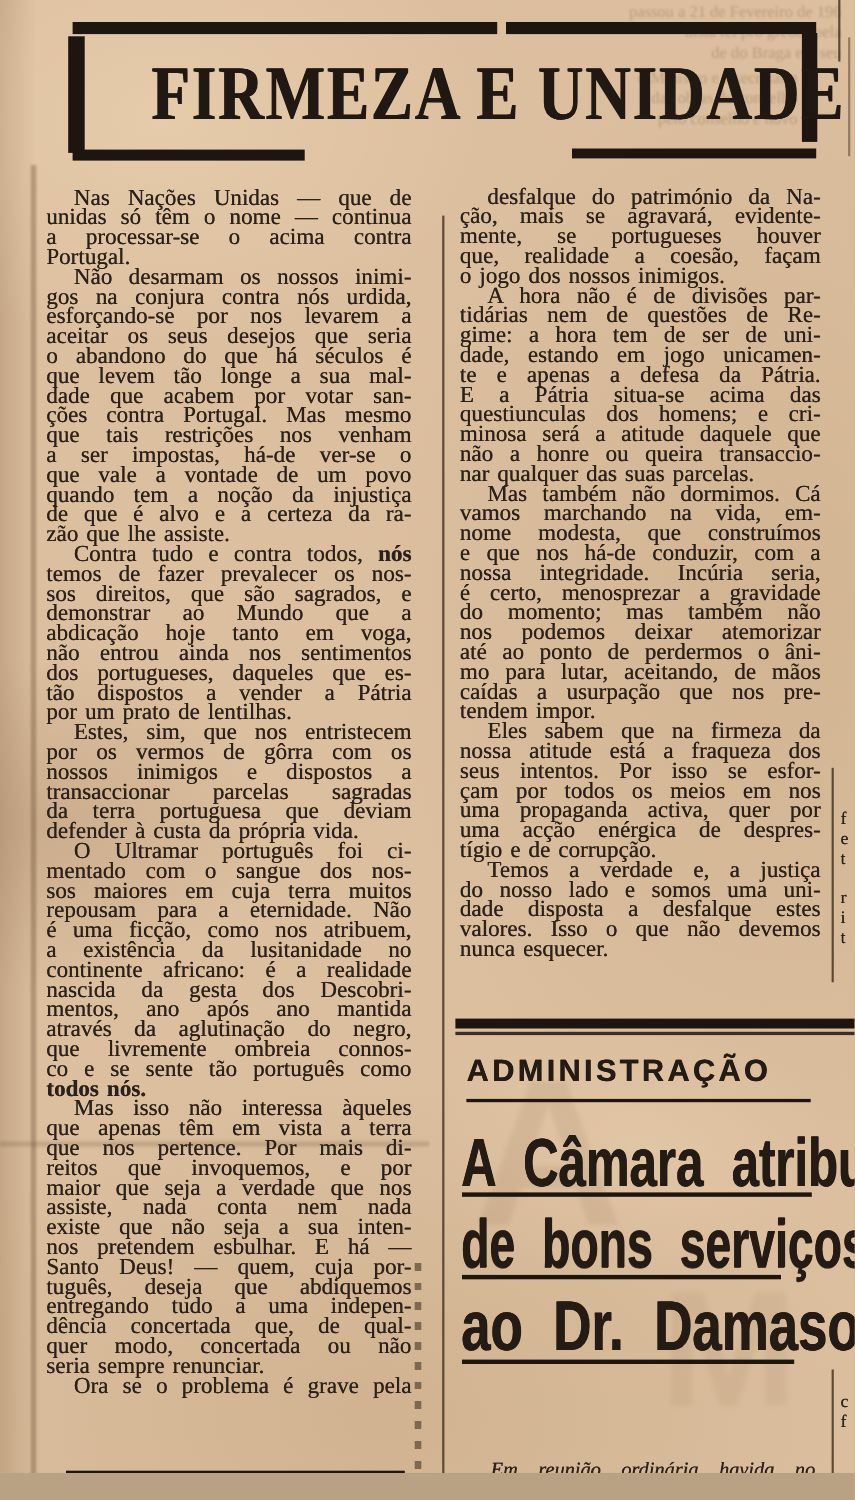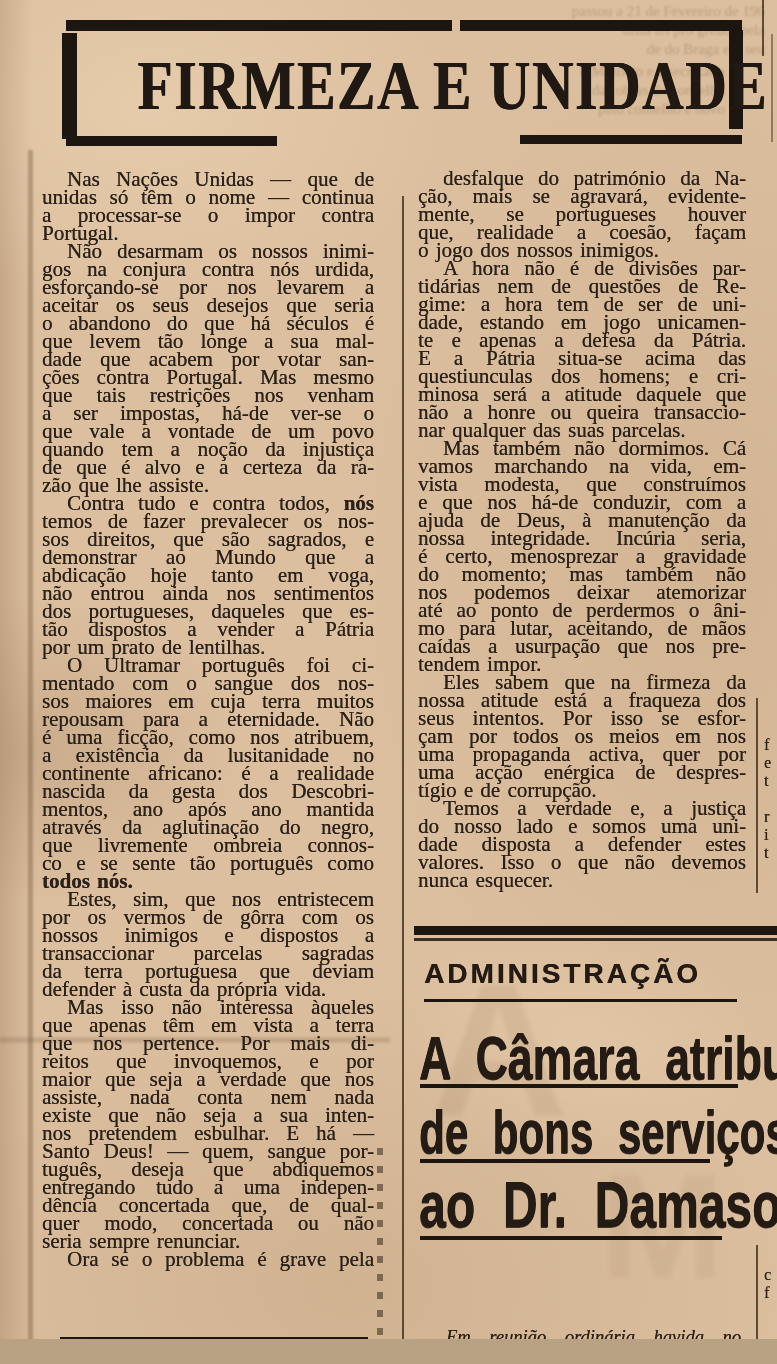--- a/index.html
+++ b/index.html
@@ -93,21 +93,21 @@
 
   <div class="softrule" style="left:402px;top:196px;width:2px;height:1168px;"></div>
   <div class="softrule" style="left:756px;top:698px;width:2px;height:195px;"></div>
   <div class="softrule" style="left:756px;top:1245px;width:2px;height:119px;"></div>
   <div class="dashline"></div>
 
   <div class="col" style="left:42px;top:170px;width:332px;" id="left-col">
       <div class="para">
         <div class="ln ind"><span>Nas Nações Unidas — que de</span></div>
         <div class="ln"><span>unidas só têm o nome — continua</span></div>
-        <div class="ln"><span>a processar-se o impor contra</span></div>
+        <div class="ln"><span>a processar-se o acima contra</span></div>
         <div class="ln last"><span>Portugal.</span></div>
       </div>
       <div class="para">
         <div class="ln ind"><span>Não desarmam os nossos inimi-</span></div>
         <div class="ln"><span>gos na conjura contra nós urdida,</span></div>
         <div class="ln"><span>esforçando-se por nos levarem a</span></div>
         <div class="ln"><span>aceitar os seus desejos que seria</span></div>
         <div class="ln"><span>o abandono do que há séculos é</span></div>
         <div class="ln"><span>que levem tão longe a sua mal-</span></div>
         <div class="ln"><span>dade que acabem por votar san-</span></div>
@@ -124,52 +124,52 @@
         <div class="ln"><span>temos de fazer prevalecer os nos-</span></div>
         <div class="ln"><span>sos direitos, que são sagrados, e</span></div>
         <div class="ln"><span>demonstrar ao Mundo que a</span></div>
         <div class="ln"><span>abdicação hoje tanto em voga,</span></div>
         <div class="ln"><span>não entrou ainda nos sentimentos</span></div>
         <div class="ln"><span>dos portugueses, daqueles que es-</span></div>
         <div class="ln"><span>tão dispostos a vender a Pátria</span></div>
         <div class="ln last"><span>por um prato de lentilhas.</span></div>
       </div>
       <div class="para">
+        <div class="ln ind"><span>Estes, sim, que nos entristecem</span></div>
+        <div class="ln"><span>por os vermos de gôrra com os</span></div>
+        <div class="ln"><span>nossos inimigos e dispostos a</span></div>
+        <div class="ln"><span>transaccionar parcelas sagradas</span></div>
+        <div class="ln"><span>da terra portuguesa que deviam</span></div>
+        <div class="ln last"><span>defender à custa da própria vida.</span></div>
+      </div>
+      <div class="para">
         <div class="ln ind"><span>O Ultramar português foi ci-</span></div>
         <div class="ln"><span>mentado com o sangue dos nos-</span></div>
         <div class="ln"><span>sos maiores em cuja terra muitos</span></div>
         <div class="ln"><span>repousam para a eternidade. Não</span></div>
         <div class="ln"><span>é uma ficção, como nos atribuem,</span></div>
         <div class="ln"><span>a existência da lusitanidade no</span></div>
         <div class="ln"><span>continente africano: é a realidade</span></div>
         <div class="ln"><span>nascida da gesta dos Descobri-</span></div>
         <div class="ln"><span>mentos, ano após ano mantida</span></div>
         <div class="ln"><span>através da aglutinação do negro,</span></div>
         <div class="ln"><span>que livremente ombreia connos-</span></div>
         <div class="ln"><span>co e se sente tão português como</span></div>
         <div class="ln last"><span></span><span class="b">todos nós.</span><span></span></div>
       </div>
       <div class="para">
-        <div class="ln ind"><span>Estes, sim, que nos entristecem</span></div>
-        <div class="ln"><span>por os vermos de gôrra com os</span></div>
-        <div class="ln"><span>nossos inimigos e dispostos a</span></div>
-        <div class="ln"><span>transaccionar parcelas sagradas</span></div>
-        <div class="ln"><span>da terra portuguesa que deviam</span></div>
-        <div class="ln last"><span>defender à custa da própria vida.</span></div>
-      </div>
-      <div class="para">
         <div class="ln ind"><span>Mas isso não interessa àqueles</span></div>
         <div class="ln"><span>que apenas têm em vista a terra</span></div>
         <div class="ln"><span>que nos pertence. Por mais di-</span></div>
         <div class="ln"><span>reitos que invoquemos, e por</span></div>
         <div class="ln"><span>maior que seja a verdade que nos</span></div>
         <div class="ln"><span>assiste, nada conta nem nada</span></div>
         <div class="ln"><span>existe que não seja a sua inten-</span></div>
         <div class="ln"><span>nos pretendem esbulhar. E há —</span></div>
-        <div class="ln"><span>Santo Deus! — quem, sangue por-</span></div>
+        <div class="ln"><span>Santo Deus! — quem, cuja por-</span></div>
         <div class="ln"><span>tuguês, deseja que abdiquemos</span></div>
         <div class="ln"><span>entregando tudo a uma indepen-</span></div>
         <div class="ln"><span>dência concertada que, de qual-</span></div>
         <div class="ln"><span>quer modo, concertada ou não</span></div>
         <div class="ln last"><span>seria sempre renunciar.</span></div>
       </div>
       <div class="para">
         <div class="ln ind"><span>Ora se o problema é grave pela</span></div>
       </div>
     </div>
@@ -189,23 +189,22 @@
         <div class="ln"><span>te e apenas a defesa da Pátria.</span></div>
         <div class="ln"><span>E a Pátria situa-se acima das</span></div>
         <div class="ln"><span>questiunculas dos homens; e cri-</span></div>
         <div class="ln"><span>minosa será a atitude daquele que</span></div>
         <div class="ln"><span>não a honre ou queira transaccio-</span></div>
         <div class="ln last"><span>nar qualquer das suas parcelas.</span></div>
       </div>
       <div class="para">
         <div class="ln ind"><span>Mas também não dormimos. Cá</span></div>
         <div class="ln"><span>vamos marchando na vida, em-</span></div>
-        <div class="ln"><span>vista modesta, que construímos</span></div>
+        <div class="ln"><span>nome modesta, que construímos</span></div>
         <div class="ln"><span>e que nos há-de conduzir, com a</span></div>
-        <div class="ln"><span>ajuda de Deus, à manutenção da</span></div>
         <div class="ln"><span>nossa integridade. Incúria seria,</span></div>
         <div class="ln"><span>é certo, menosprezar a gravidade</span></div>
         <div class="ln"><span>do momento; mas também não</span></div>
         <div class="ln"><span>nos podemos deixar atemorizar</span></div>
         <div class="ln"><span>até ao ponto de perdermos o âni-</span></div>
         <div class="ln"><span>mo para lutar, aceitando, de mãos</span></div>
         <div class="ln"><span>caídas a usurpação que nos pre-</span></div>
         <div class="ln last"><span>tendem impor.</span></div>
       </div>
       <div class="para">
@@ -213,21 +212,21 @@
         <div class="ln"><span>nossa atitude está a fraqueza dos</span></div>
         <div class="ln"><span>seus intentos. Por isso se esfor-</span></div>
         <div class="ln"><span>çam por todos os meios em nos</span></div>
         <div class="ln"><span>uma propaganda activa, quer por</span></div>
         <div class="ln"><span>uma acção enérgica de despres-</span></div>
         <div class="ln last"><span>tígio e de corrupção.</span></div>
       </div>
       <div class="para">
         <div class="ln ind"><span>Temos a verdade e, a justiça</span></div>
         <div class="ln"><span>do nosso lado e somos uma uni-</span></div>
-        <div class="ln"><span>dade disposta a defender estes</span></div>
+        <div class="ln"><span>dade disposta a desfalque estes</span></div>
         <div class="ln"><span>valores. Isso o que não devemos</span></div>
         <div class="ln last"><span>nunca esquecer.</span></div>
       </div>
     </div>
 
   <div class="bar" style="left:60px;top:1337px;width:308px;height:10px;"></div>
 
   <div class="bar" style="left:414px;top:926px;width:363px;height:9px;"></div>
   <div class="bar" style="left:414px;top:938px;width:363px;height:3px;opacity:.85;"></div>
   <div class="kicker">ADMINISTRAÇÃO</div>

